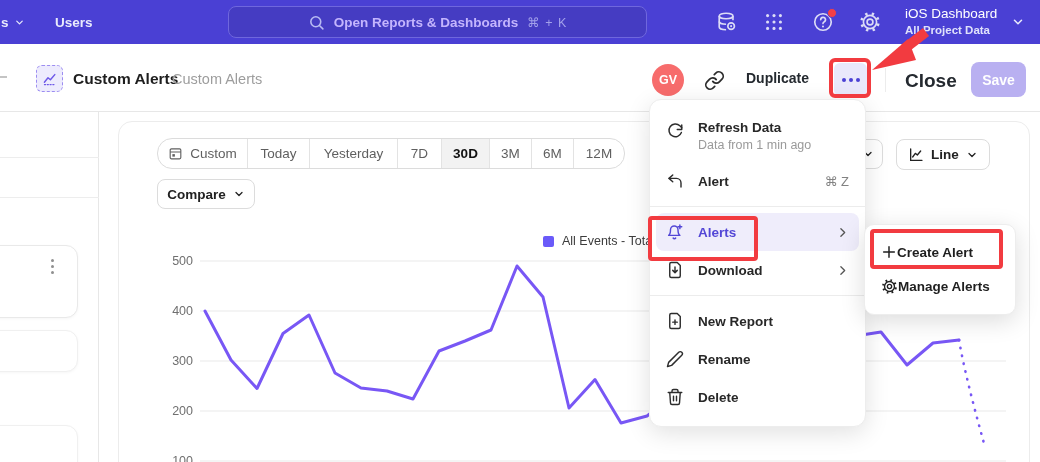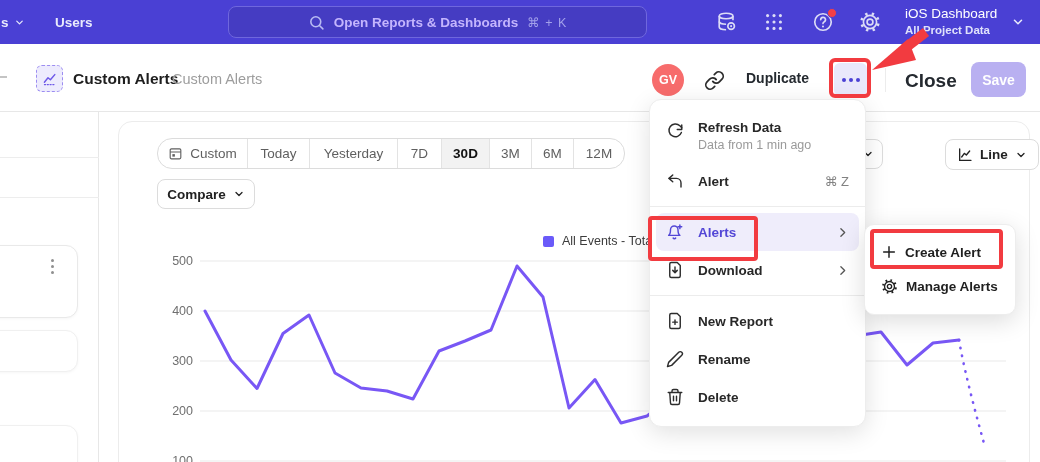--- a/index.html
+++ b/index.html
@@ -69,21 +69,21 @@
   .seg { display:flex; align-items:center; justify-content:center; gap:7px; font-size:13.5px;
     color:#5f5f5f; border-right:1px solid #e3e3e3; cursor:pointer; padding:0 2px; }
   .seg:last-child { border-right:none; }
   .seg.sel { background:#f2f2f2; color:#111; font-weight:700; }
   .comparebtn { position:absolute; left:157px; top:179px; width:98px; height:30px; border:1px solid #dcdcdc;
     border-radius:8px; background:#fff; display:flex; align-items:center; justify-content:center; gap:7px;
     font-size:13.5px; font-weight:600; color:#222; cursor:pointer; z-index:2; }
   .hiddenbtn { position:absolute; left:788px; top:139px; width:95px; height:30px; border:1px solid #dcdcdc;
     border-radius:8px; background:#fff; z-index:1; cursor:pointer; }
   .hiddenbtn svg { position:absolute; right:8px; top:8px; }
-  .linetypebtn { position:absolute; left:945px; top:139px; width:94px; height:31px; border:1px solid #dcdcdc;
+  .linetypebtn { position:absolute; left:896px; top:139px; width:94px; height:31px; border:1px solid #dcdcdc;
     border-radius:8px; background:#fff; display:flex; align-items:center; justify-content:center; gap:7px;
     font-size:13.5px; font-weight:600; color:#222; cursor:pointer; z-index:2; }
   .legend { position:absolute; left:543px; top:234px; display:flex; align-items:center; gap:8px; z-index:1; }
   .legend .sw { width:11px; height:11px; border-radius:2px; }
   .legend .lt { font-size:12.5px; color:#3c3c3c; }
   #chart-svg { position:absolute; left:0; top:0; z-index:1; pointer-events:none; }
 
   
   .menu { position:absolute; left:649px; top:99px; width:217px; background:#fff; border:1px solid #ededed;
     border-radius:12px; box-shadow:0 6px 24px rgba(0,0,0,0.12); padding:10px 0; z-index:5; }
@@ -91,21 +91,21 @@
   .mi .lab { font-size:13.5px; font-weight:700; color:#282828; flex:1; }
   .mi .sub { font-size:12.5px; color:#9a9a9a; font-weight:400; margin-top:3px; }
   .mi .short { font-size:13px; color:#828282; }
   .mi.hl { background:#efedfb; border-radius:8px; margin:0 6px; padding:10px 10px; }
   .mi.hl .lab { color:#5347d6; }
   .mdiv { height:1px; background:#ececec; margin:6px 0; }
 
   
   .submenu { position:absolute; left:864px; top:224px; width:152px; background:#fff; border:1px solid #ededed;
     border-radius:10px; box-shadow:0 6px 24px rgba(0,0,0,0.14); padding:10px 0; z-index:6; }
-  .smi { display:flex; align-items:center; gap:8px; padding:9px 16px; cursor:pointer; }
+  .smi { display:flex; align-items:center; gap:0; padding:9px 16px; cursor:pointer; }
   .smi .lab { font-size:13.5px; font-weight:700; color:#1f1f1f; }
 
   
   .redbox { position:absolute; border:4px solid #f23b40; border-radius:6px; z-index:7; pointer-events:none; }
   .rb-more   { left:829px; top:58px;  width:42px;  height:40px; }
   .rb-alerts { left:648px; top:216px; width:110px; height:45px; border-radius:4px; }
   .rb-create { left:870px; top:229px; width:133px; height:40px; border-radius:4px; }
   .redarrow { position:absolute; left:862px; top:24px; z-index:7; pointer-events:none; }
 </style>
 </head>

